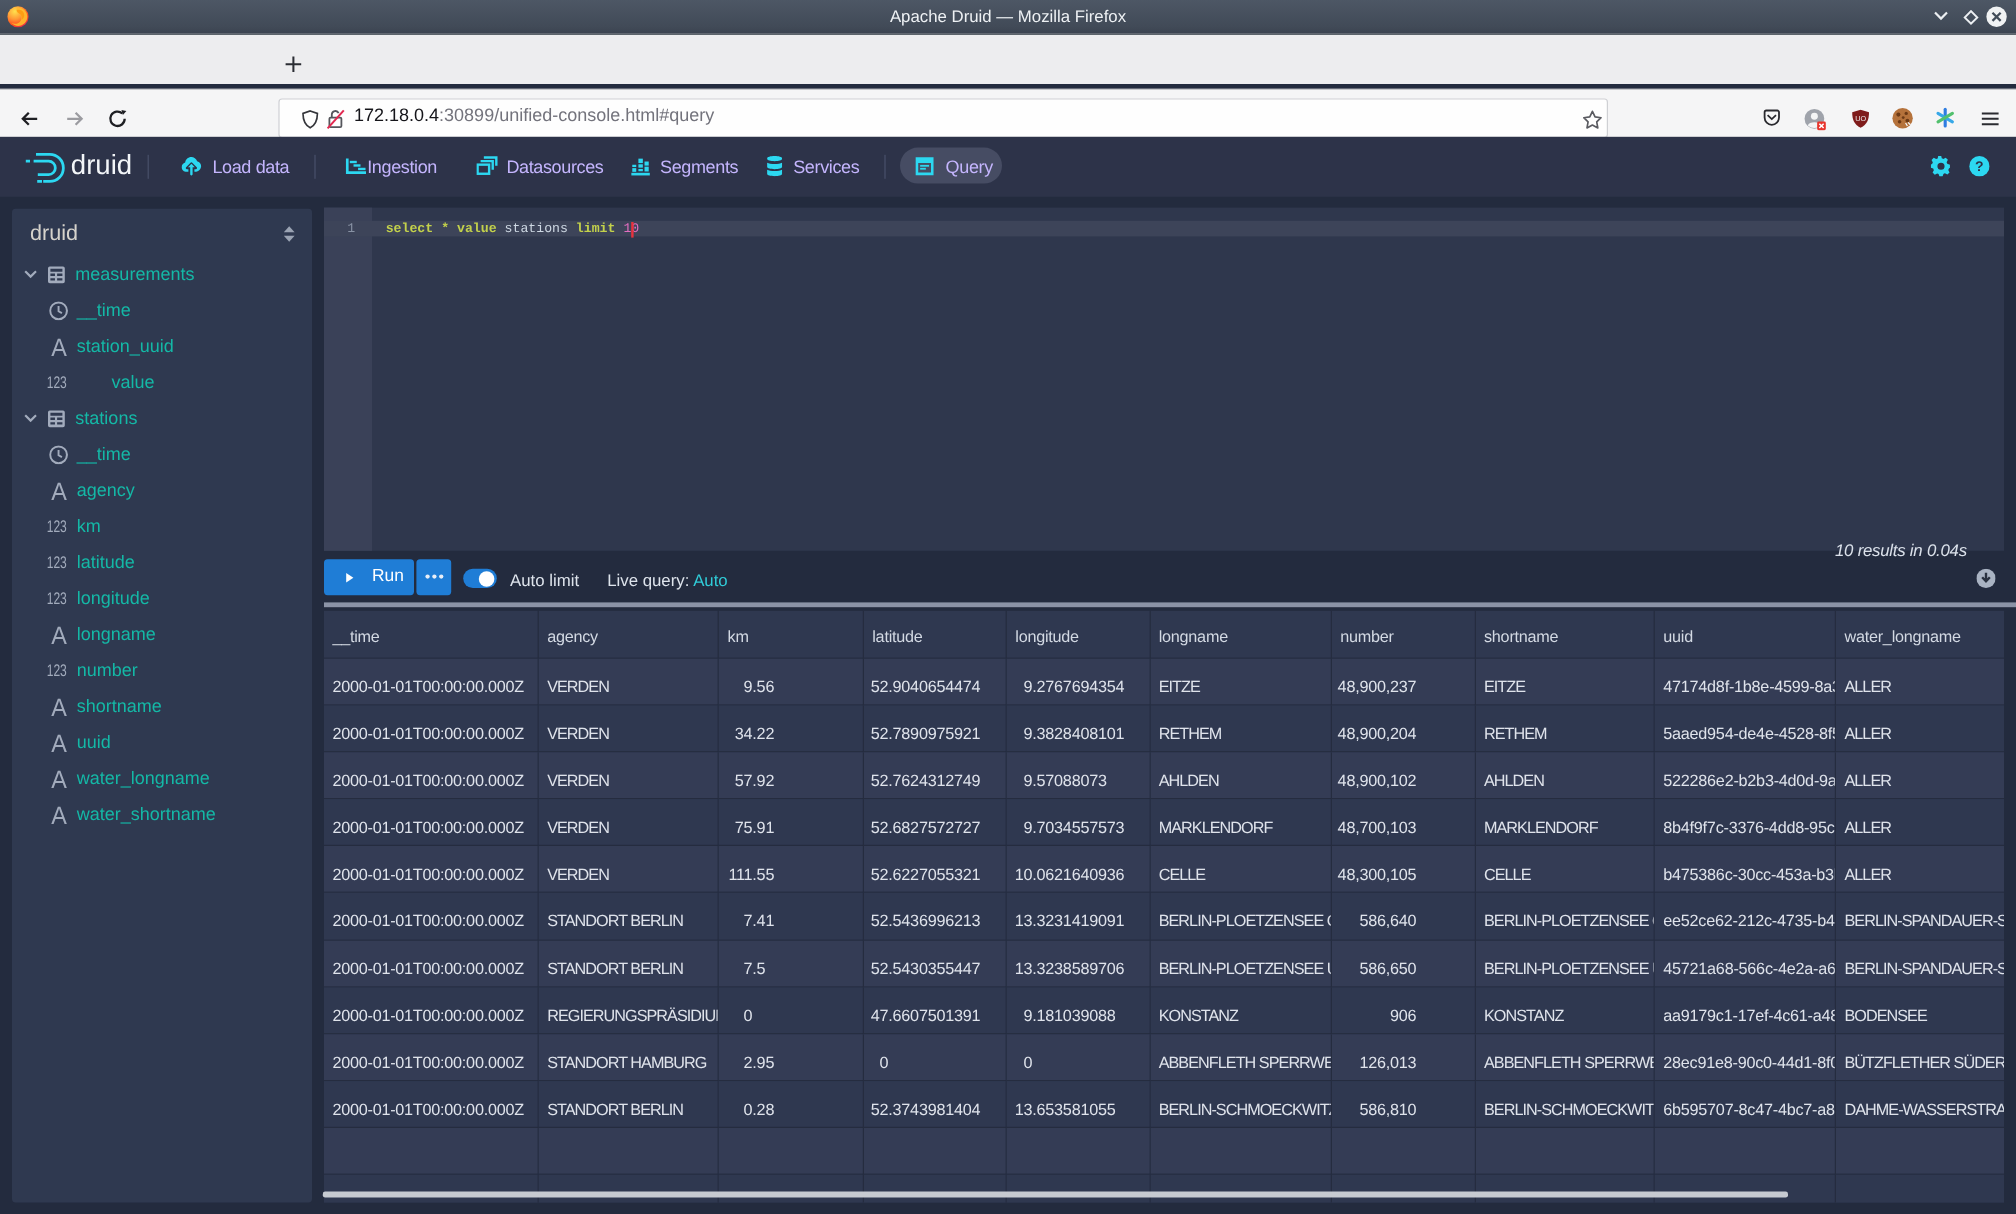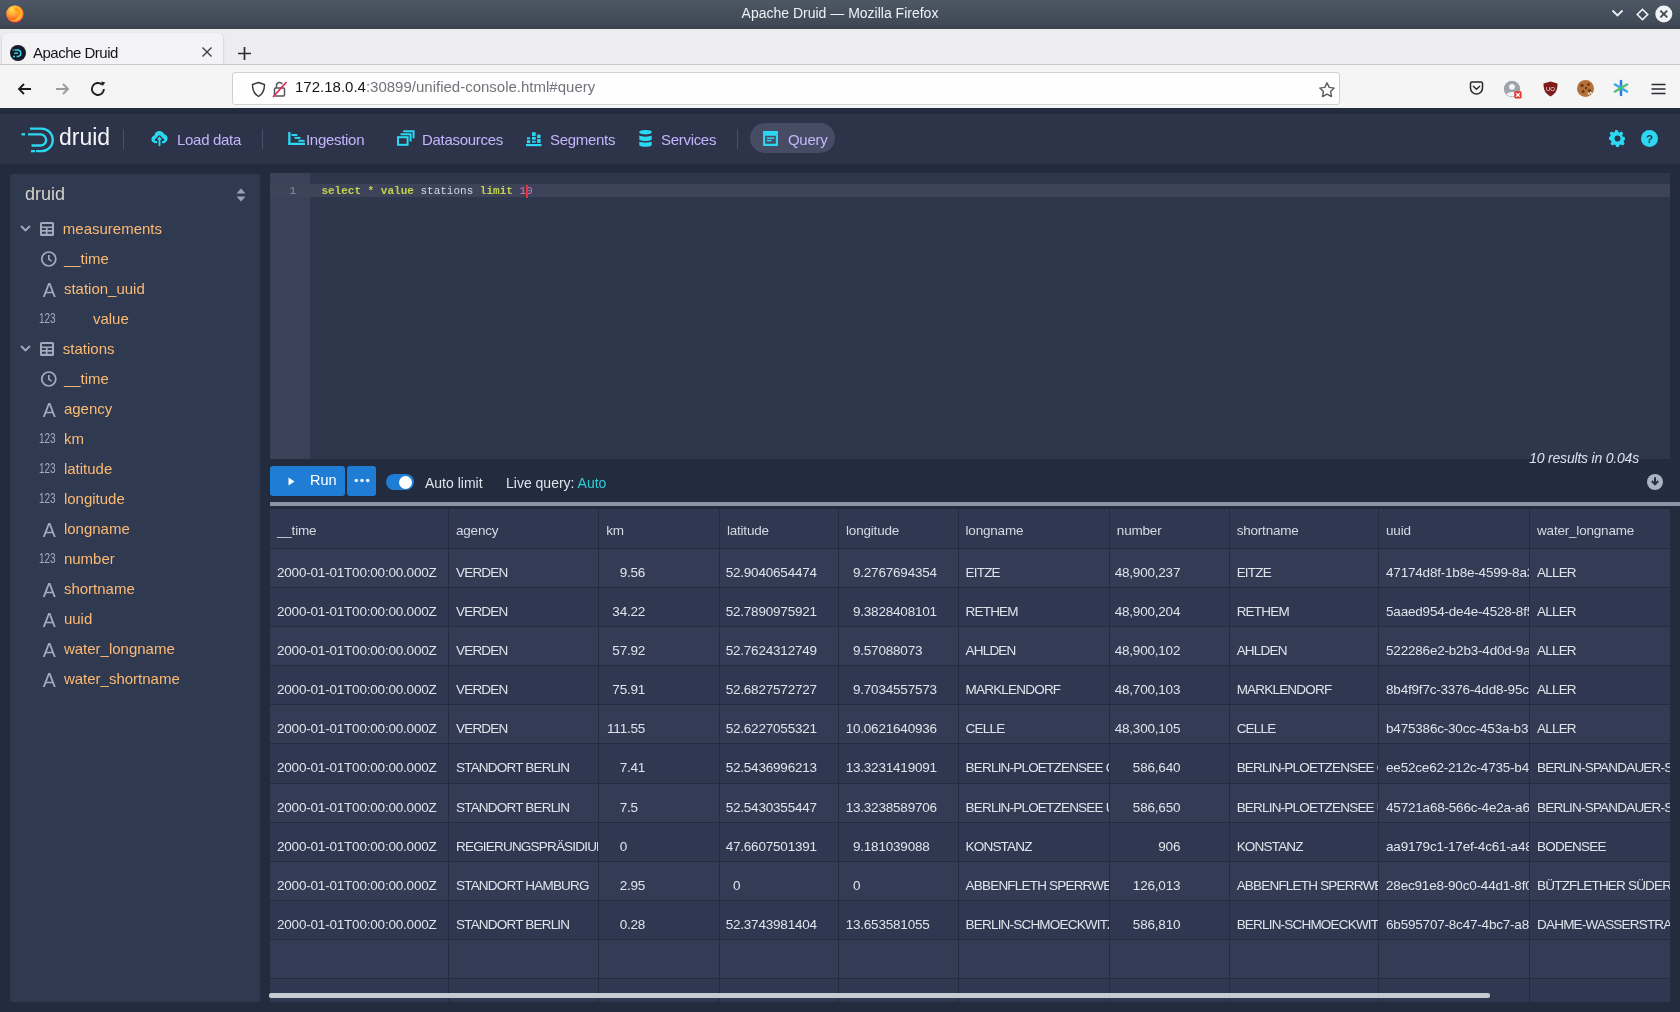--- a/index.html
+++ b/index.html
@@ -9,40 +9,40 @@
 
   
   #titlebar { position:absolute; left:0; top:0; width:1680px; height:28px;
     background:linear-gradient(180deg,#4d5765 0%,#414a57 80%,#3b4350 100%); }
   #titletext { position:absolute; top:5px; left:0; width:1680px; text-align:center;
     color:#eef1f4; font-size:14px; }
   #tabbar { position:absolute; left:0; top:28px; width:1680px; height:42px; background:#ededef; border-top:1px solid #39424b; }
   #tab { position:absolute; left:2px; top:4px; width:221px; height:36px; background:#f3f3f5;
     border-radius:5px; box-shadow:0 1px 2.5px rgba(0,0,0,0.22); }
   #tabtitle { position:absolute; left:31px; top:11px; font-size:15px; letter-spacing:-0.5px; color:#16161a; }
-  #toolbar { position:absolute; left:0; top:64px; width:1680px; height:44px; background:#f5f5f6;
+  #toolbar { position:absolute; left:0; top:74px; width:1680px; height:44px; background:#f5f5f6;
     border-top:1px solid #c8c9cc; }
   #urlbox { position:absolute; left:232px; top:7px; width:1108px; height:33px; background:#fefefe;
     border:1px solid #cfd0d4; border-radius:3px; }
   #urltext { position:absolute; left:62px; top:4.5px; font-size:15px; color:#15151a; }
   #urltext .gray { color:#73737c; }
 
   
   #dheader { position:absolute; left:0; top:114px; width:1680px; height:50px; background:#2d3349; }
   .navitem { position:absolute; top:0; height:50px; display:flex; align-items:center;
     color:#c4b5fd; font-size:15px; letter-spacing:-0.3px; }
   .navsep { position:absolute; top:15px; width:1px; height:20px; background:#49506a; }
   #querypill { position:absolute; left:750px; top:9px; width:85px; height:30px;
     background:#464c63; border-radius:15px; }
 
   
   #sidebar { position:absolute; left:10px; top:174px; width:250px; height:828px;
     background:#2f3950; border-radius:3px; }
   #sbtitle { position:absolute; left:15px; top:184px; font-size:18px; color:#d6d3cc; }
-  .treerow { position:absolute; left:0; height:30px; width:250px; color:#fdba74; font-size:15px; }
+  .treerow { position:absolute; left:0; height:30px; width:250px; color:#14b8a6; font-size:15px; }
   .treerow .lbl { position:absolute; top:6px; }
 
   
   #editor { position:absolute; left:270px; top:173px; width:1400px; height:286px; background:#2f374d; }
   #gutter { position:absolute; left:0; top:0; width:39.5px; height:286px; background:#3a4158; }
   #activeline { position:absolute; left:0; top:11px; width:1400px; height:13px; background:#3d4459; }
   #lineno { position:absolute; left:0; top:12px; width:26px; text-align:right; color:#8892a4;
     font-family:"Liberation Mono", monospace; font-size:11px; }
   #code { position:absolute; left:51.4px; top:12px; font-family:"Liberation Mono", monospace;
     font-size:11px; white-space:pre; color:#cfd9e4; }
@@ -112,34 +112,20 @@
   </svg>
   <svg class="abs" style="left:1635px;top:6.5px;" width="15" height="15" viewBox="0 0 15 15">
     <rect x="3.8" y="3.8" width="7.4" height="7.4" transform="rotate(45 7.5 7.5)" stroke="#eceff2" stroke-width="1.6" fill="none"></rect>
   </svg>
   <svg class="abs" style="left:1655px;top:5px;" width="18" height="18" viewBox="0 0 18 18">
     <circle cx="8.8" cy="9" r="8.5" fill="#f0f2f3"></circle>
     <path d="M5.4,5.6 L12.2,12.4 M12.2,5.6 L5.4,12.4" stroke="#414c59" stroke-width="1.9"></path>
   </svg>
 </div>
 <div id="tabbar">
-  <div id="tab">
-    <svg class="abs" style="left:8px;top:12px;" width="16" height="16" viewBox="0 0 16 16">
-      <circle cx="8" cy="8" r="8" fill="#141a26"></circle>
-      <g stroke="#30d9f2" stroke-width="1.5" fill="none">
-        <path d="M4.6,5 H8.6 A3.4,3.4 0 0 1 8.6,11.4 H6.6"></path>
-        <path d="M4.2,8.2 H8"></path>
-      </g>
-      <path d="M2.6,5 H3.6 M3,11.4 H5" stroke="#30d9f2" stroke-width="1.5"></path>
-    </svg>
-    <div id="tabtitle">Apache Druid</div>
-    <svg class="abs" style="left:198px;top:12px;" width="14" height="14" viewBox="0 0 14 14">
-      <path d="M2.5,2.5 L11.5,11.5 M11.5,2.5 L2.5,11.5" stroke="#3c3e44" stroke-width="1.4"></path>
-    </svg>
-  </div>
   <svg class="abs" style="left:237px;top:17px;" width="15" height="15" viewBox="0 0 15 15">
     <path d="M7.5,1 V14 M1,7.5 H14" stroke="#2b2d33" stroke-width="1.7"></path>
   </svg>
 </div>
 <div id="toolbar">
   <svg class="abs" style="left:17px;top:16px;" width="16" height="16" viewBox="0 0 16 16">
     <path d="M14,8 H2 M7,3 L2,8 L7,13" stroke="#1e1f23" stroke-width="1.9" fill="none"></path>
   </svg>
   <svg class="abs" style="left:54px;top:16px;" width="16" height="16" viewBox="0 0 16 16">
     <path d="M2,8 H14 M9,3 L14,8 L9,13" stroke="#9b9ba0" stroke-width="1.9" fill="none"></path>

